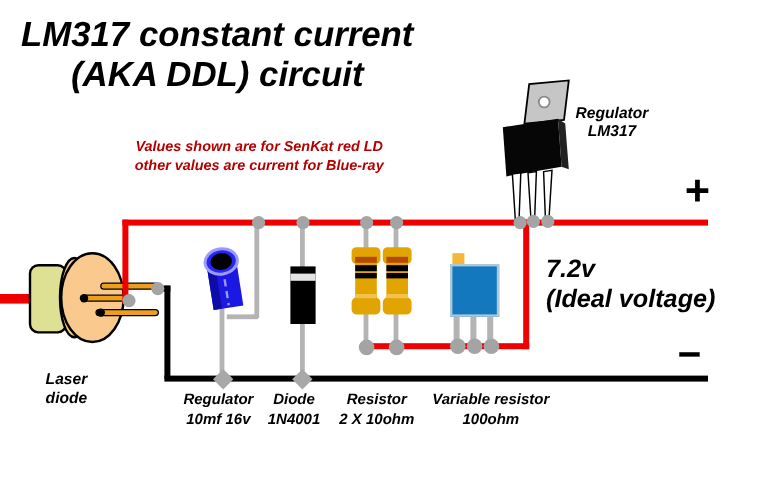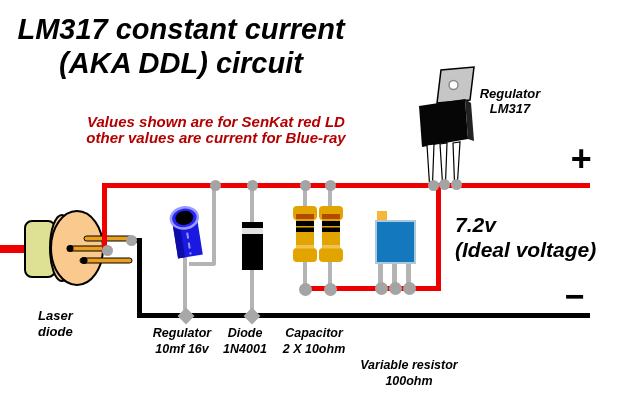--- a/index.html
+++ b/index.html
@@ -4,31 +4,31 @@
 <style>
   html,body{margin:0;padding:0;background:#888;}
   #canvas{
     position:relative;width:640px;height:400px;background:#ffffff;
     font-family:"Liberation Sans","DejaVu Sans",sans-serif;overflow:hidden;
   }
   .abs{position:absolute;}
   .b{font-weight:bold;color:#000;font-style:italic;}
   
   #title{left:6px;top:12px;width:350px;text-align:center;font-size:29px;line-height:34px;letter-spacing:0px;}
-  #note{left:56px;top:114px;width:320px;text-align:center;font-size:15px;line-height:16px;color:#b40000;}
+  #note{left:56px;top:114px;width:320px;text-align:center;font-size:12px;line-height:16px;color:#b40000;}
   #reg-label{left:460px;top:86px;width:100px;text-align:center;font-size:13px;line-height:15px;}
   #plus{left:570px;top:141px;font-size:36px;line-height:36px;}
   #voltage{left:455px;top:212px;width:180px;text-align:left;font-size:21px;line-height:25px;}
   #minus{left:564px;top:279px;font-size:34px;line-height:34px;}
   #laser-label{left:38px;top:308px;font-size:13px;line-height:16px;}
   .comp-label{top:326px;text-align:center;font-size:12.5px;line-height:15.5px;}
   #cap-label{left:132px;width:100px;}
   #diode-label{left:195px;width:100px;}
   #res-label{left:264px;width:100px;}
-  #vr-label{left:348px;width:122px;margin-top:32px;}
+  #vr-label{left:348px;width:122px;}
   
   .wr{background:#ee0000;}
   .wb{background:#000000;}
   .lead{background:#b4b4b4;}
   
   .dot{width:11px;height:11px;border-radius:50%;background:#a4a4a4;}
   .dot-big{width:13px;height:13px;border-radius:50%;background:#a4a4a4;}
   .diamond{width:12px;height:12px;background:#a8a8a8;transform:rotate(45deg);}
   
   #diode-body{left:242px;top:222px;width:21px;height:48px;background:#000;}
@@ -170,21 +170,21 @@
 
   <div class="abs b comp-label" id="cap-label">
     <div>Regulator</div>
     <div>10mf 16v</div>
   </div>
   <div class="abs b comp-label" id="diode-label">
     <div>Diode</div>
     <div>1N4001</div>
   </div>
   <div class="abs b comp-label" id="res-label">
-    <div>Capacitor</div>
+    <div>Resistor</div>
     <div>2 X 10ohm</div>
   </div>
   <div class="abs b comp-label" id="vr-label">
     <div>Variable resistor</div>
     <div>100ohm</div>
   </div>
 
 </div>
 
 </body></html>

